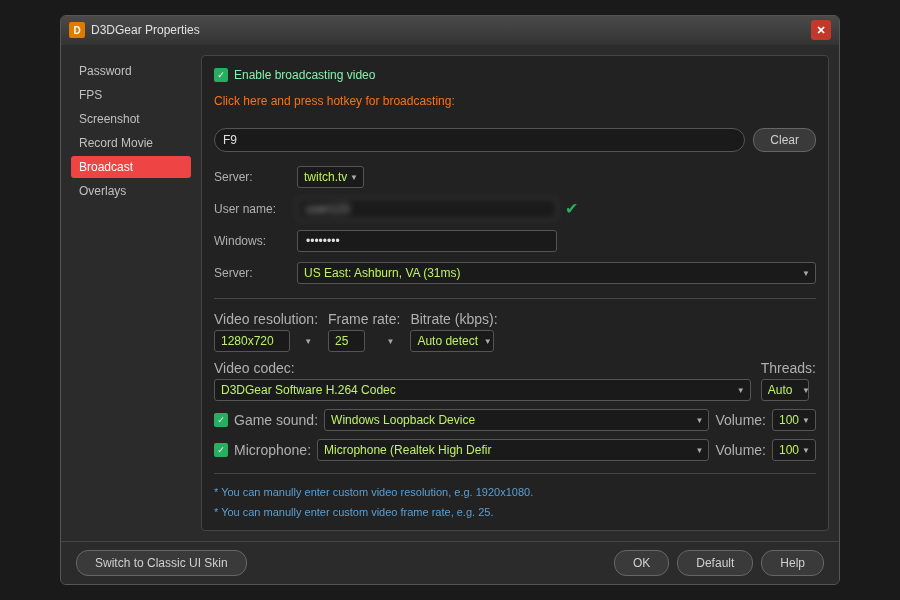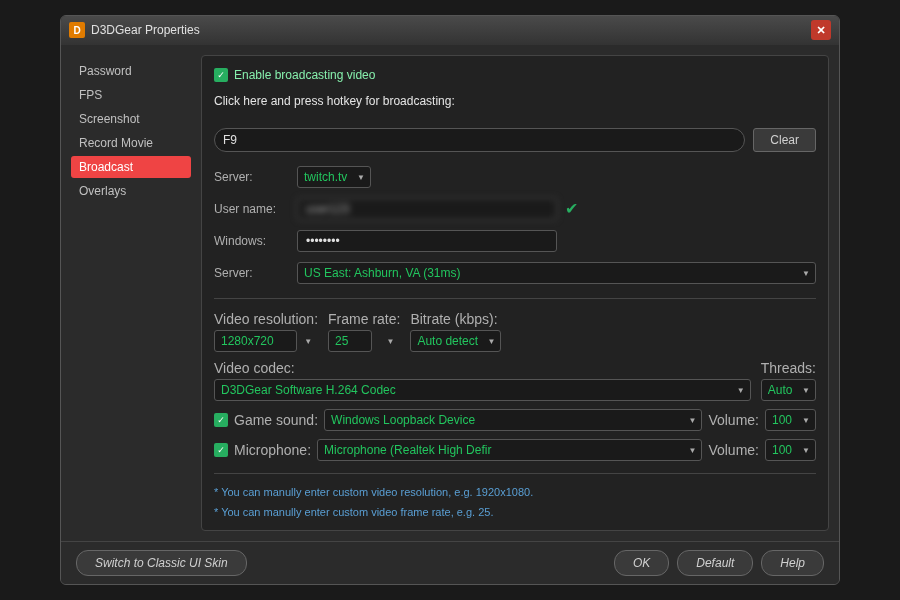--- a/index.html
+++ b/index.html
@@ -119,42 +119,42 @@
       font-size: 9px;
     }
     .enable-label {
       color: #86efac;
       font-size: 12px;
     }
     .hotkey-row {
       margin-bottom: 6px;
     }
     .hotkey-label {
-      color: #e5e5e5;
+      color: #f97316;
       font-size: 12px;
       margin-bottom: 20px;
     }
     .hotkey-input-row {
       display: flex;
       gap: 8px;
       align-items: center;
     }
     .hotkey-input {
       flex: 1;
       background: #1a1a1a;
       border: 1px solid #555;
       border-radius: 12px;
       padding: 4px 8px;
       color: #e0e0e0;
       font-size: 12px;
     }
     .clear-btn {
       background: #3a3a3a;
       border: 1px solid #666;
-      border-radius: 3px;
+      border-radius: 11px;
       padding: 4px 16px;
       color: #d0d0d0;
       cursor: pointer;
       font-size: 12px;
     }
     .form-row {
       display: flex;
       align-items: center;
       gap: 8px;
       margin-bottom: 2px;
@@ -175,22 +175,22 @@
       top: 50%;
       transform: translateY(-50%);
       font-size: 8px;
       color: #aaa;
       pointer-events: none;
     }
     .select-wrapper select {
       background: #1a1a1a;
       border: 1px solid #555;
       border-radius: 3px;
-      padding: 3px 22px 3px 6px;
-      color: #22c55e;
+      padding: 3px 15px 3px 6px;
+      color: #bef264;
       font-size: 12px;
       cursor: pointer;
       appearance: none;
     }
     .text-input {
       background: #1a1a1a;
       border: 1px solid #555;
       border-radius: 3px;
       padding: 3px 8px;
       color: #e0e0e0;
@@ -252,21 +252,20 @@
       gap: 8px;
     }
     .footer-btn {
       background: #3a3a3a;
       border: 1px solid #666;
       border-radius: 12px;
       padding: 5px 18px;
       color: #d0d0d0;
       cursor: pointer;
       font-size: 12px;
-      font-style: italic;
     }
     .blurred-text {
       filter: blur(3px);
       color: #aaa;
     }
   </style>
 </head>
 <body>
 
 <div class="window">

